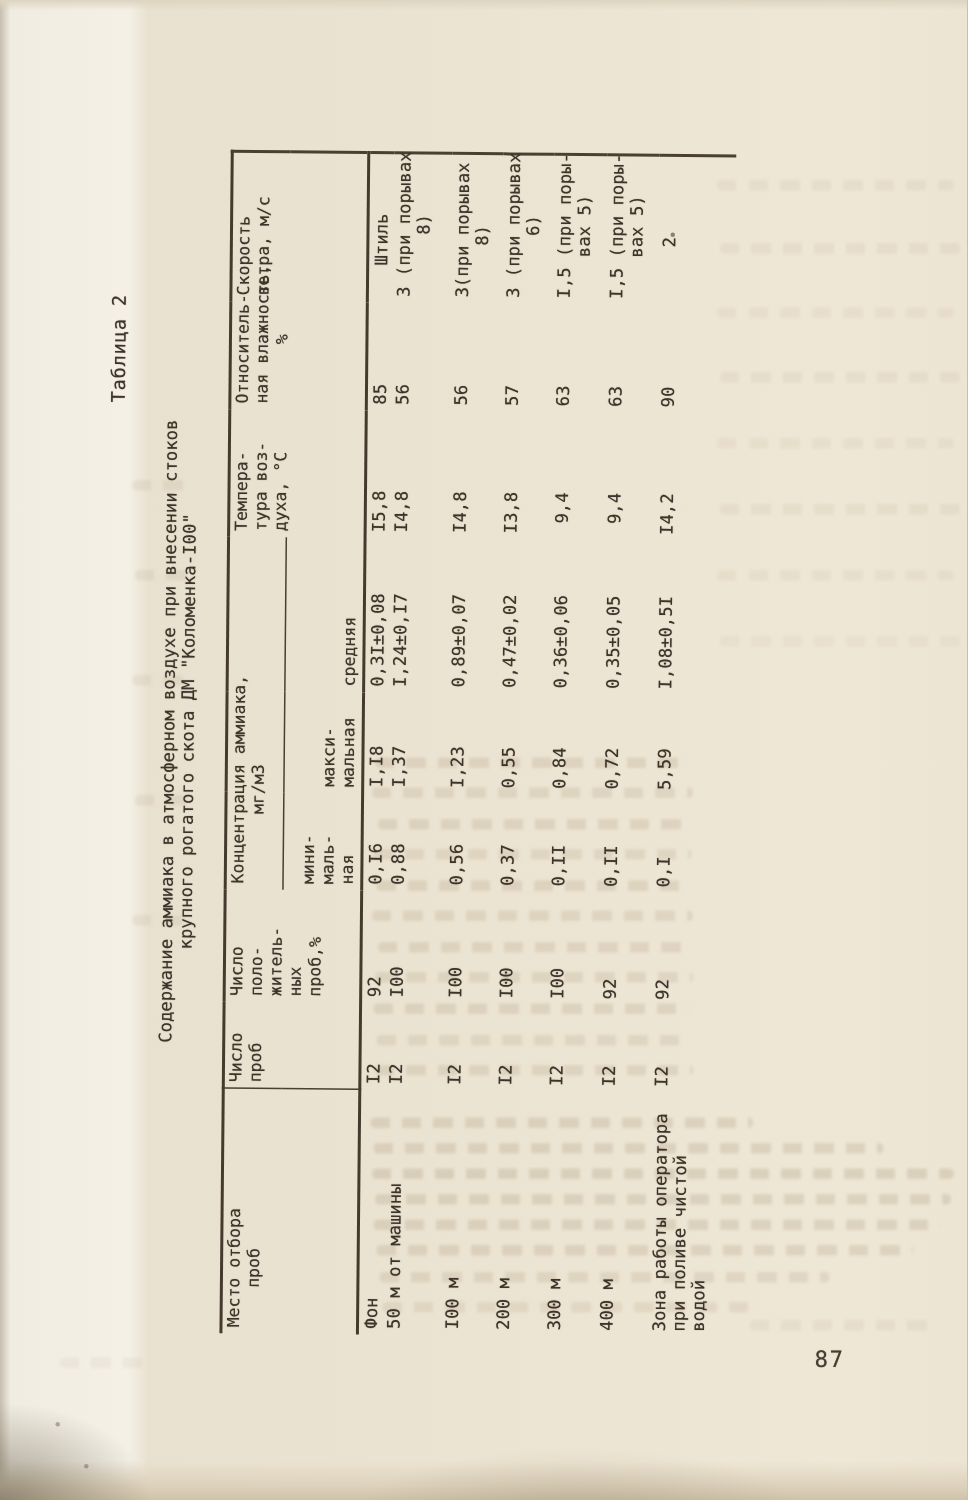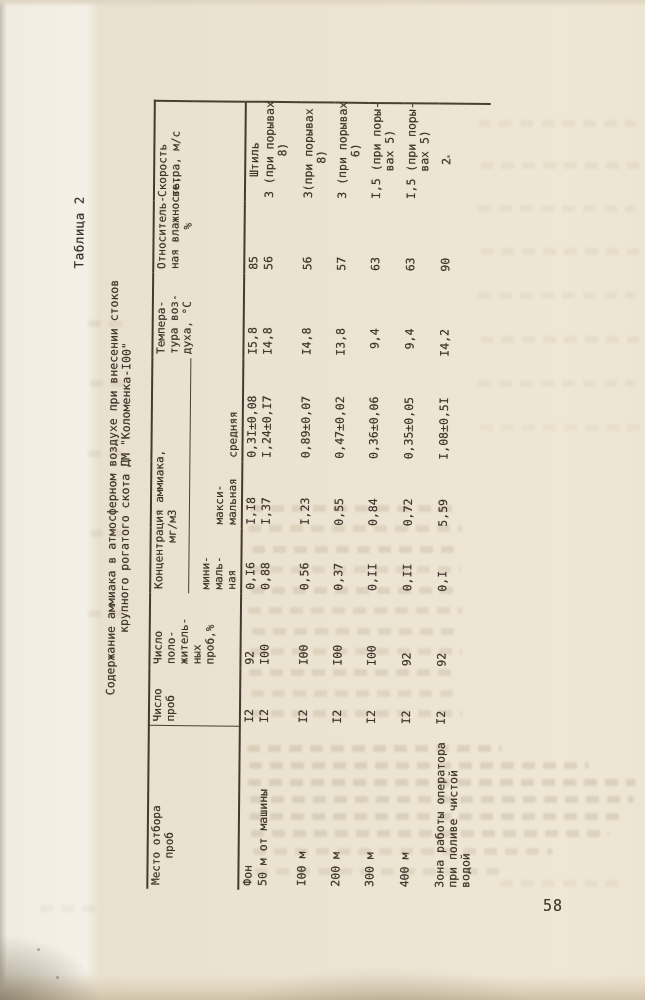--- a/index.html
+++ b/index.html
@@ -226,18 +226,18 @@
             <td>5,59</td>
             <td>I,08±0,5I</td>
             <td>I4,2</td>
             <td>90</td>
             <td>     2</td>
           </tr>
         </tbody>
     </table>
   </div>
 
-  <div class="page-num">58</div>
+  <div class="page-num">87</div>
 
   <div class="speck" style="left:447px;top:155px;"></div>
   <div class="speck" style="left:37px;top:948px;opacity:.4;"></div>
   <div class="speck" style="left:56px;top:976px;opacity:.4;"></div>
 </div>
 
 </body></html>

